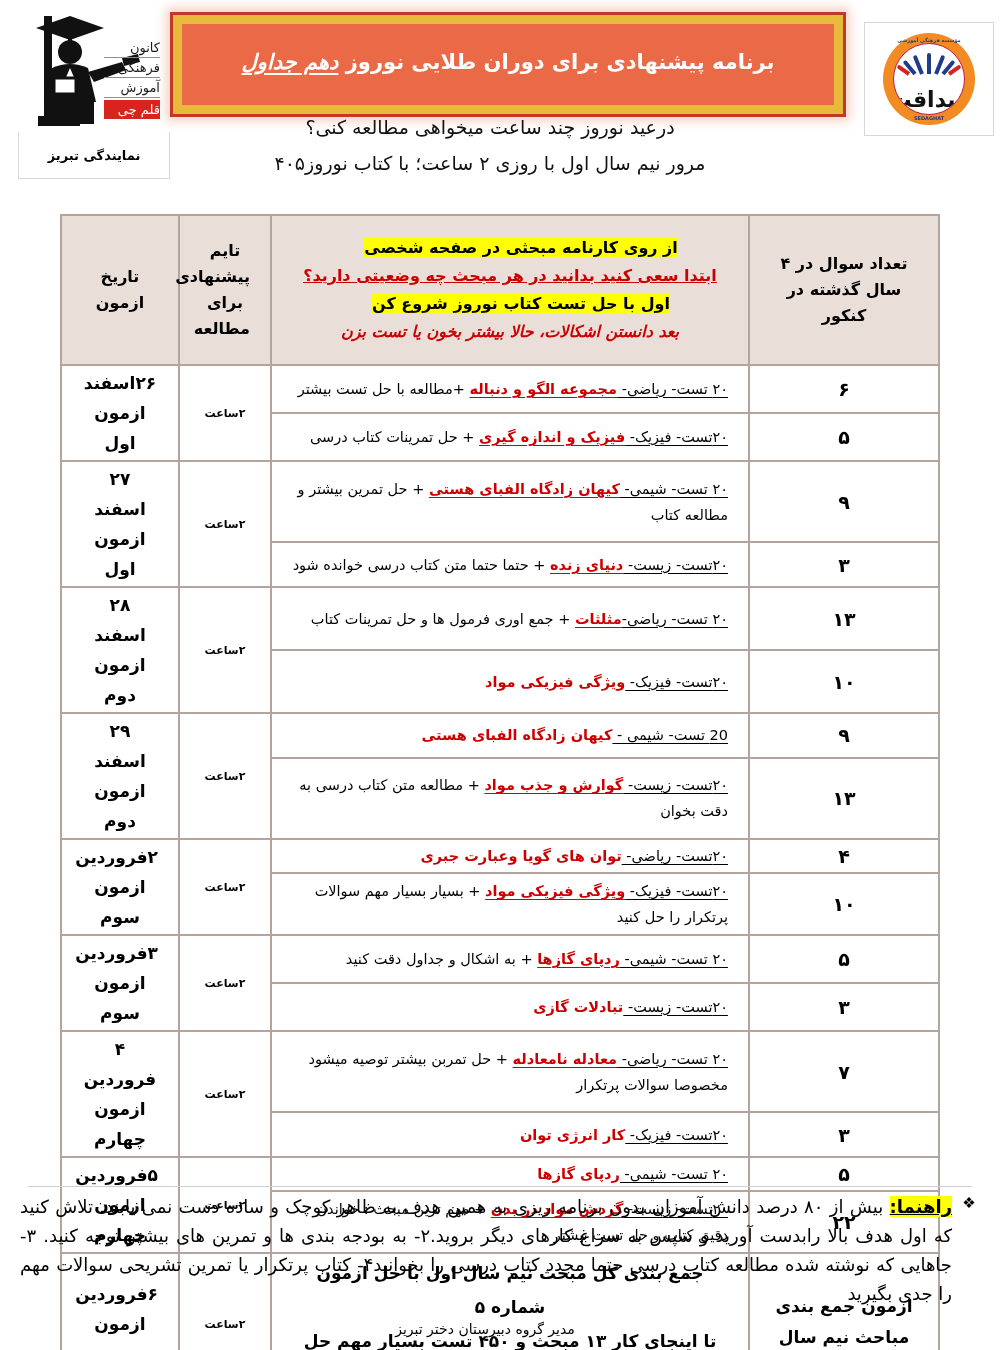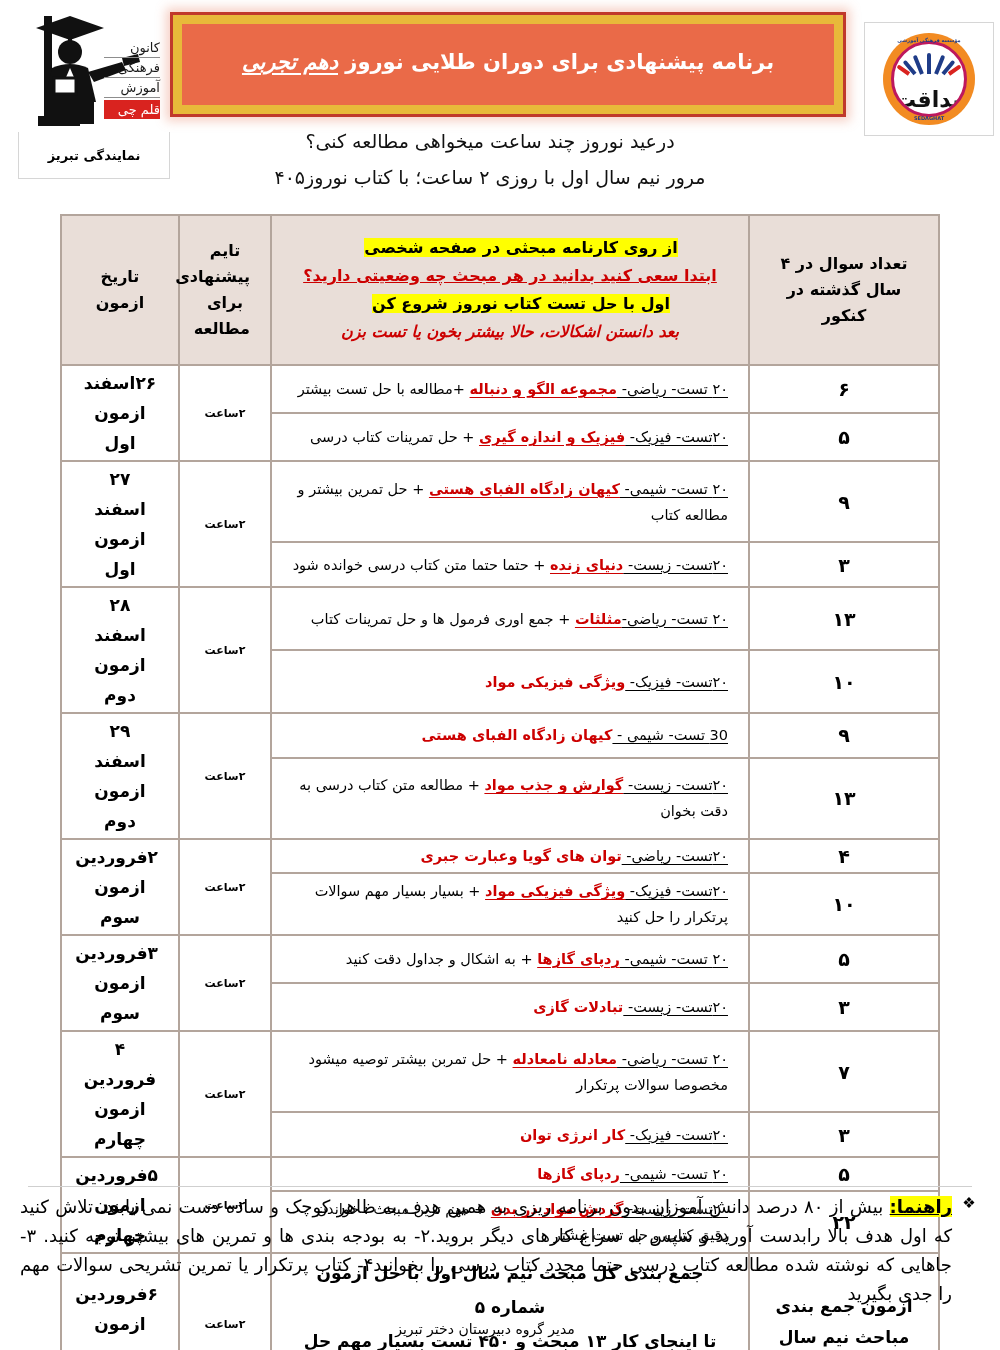--- a/index.html
+++ b/index.html
@@ -134,24 +134,24 @@
     display: flex;
     align-items: center;
     justify-content: center;
     position: relative;
   }
   .badge-inner {
     width: 70px;
     height: 70px;
     border-radius: 50%;
     background: #ffffff;
-    border: 3px solid #be185d;
+    border: 1px solid #be185d;
     display: flex;
     align-items: flex-end;
-    justify-content: flex-end;
+    justify-content: center;
     position: relative;
     overflow: hidden;
   }
   .badge-rays {
     position: absolute;
     top: 8px;
     left: 50%;
     transform: translateX(-50%);
     width: 46px;
     height: 22px;
@@ -180,21 +180,21 @@
     font-weight: bold;
   }
   .badge-top-arc { top: 4px; }
   .badge-bottom-arc { bottom: 4px; }
 
   
   .intro {
     position: absolute;
     right: 0;
     left: 0;
-    top: 130px;
+    top: 116px;
     text-align: center;
     padding-right: 20px;
   }
   .intro p {
     margin: 0 0 14px 0;
     font-size: 19px;
     color: #111111;
   }
 
   
@@ -374,21 +374,21 @@
       <div>کانون</div>
       <div>فرهنگی</div>
       <div>آموزش</div>
       <div class="brand">قلم چی</div>
     </div>
     <div class="kanoon-agency">نمایندگی تبریز</div>
   </div>
 
   <div class="title-banner">
     <div class="title-inner">
-      <div class="title-text"><span>برنامه پیشنهادی برای دوران طلایی نوروز </span><span class="grade">دهم تجربی</span></div>
+      <div class="title-text"><span>برنامه پیشنهادی برای دوران طلایی نوروز </span><span class="grade">دهم جداول</span></div>
     </div>
   </div>
 
   <div class="sedaghat-logo">
     <div class="badge">
       <div class="badge-inner">
         <div class="badge-rays">
           <span style="left:1px;  height:14px; background:#d9231f; transform:rotate(-55deg);"></span>
           <span style="left:7px;  height:17px; background:#1f3c88; transform:rotate(-40deg);"></span>
           <span style="left:14px; height:20px; background:#1f3c88; transform:rotate(-22deg);"></span>
@@ -468,21 +468,21 @@
             <div>۲۸ اسفند</div>
             <div>ازمون دوم</div>
           </td>
         </tr>
         <tr>
           <td class="count-cell">۱۰</td>
           <td class="topic-cell"><span class="subj">۲۰تست- فیزیک- </span><span class="topic-red-plain">ویژگی فیزیکی مواد</span><span></span></td>
         </tr>
         <tr>
           <td class="count-cell">۹</td>
-          <td class="topic-cell"><span class="subj">30 تست- شیمی - </span><span class="topic-red-plain">کیهان زادگاه الفبای هستی</span><span></span></td>
+          <td class="topic-cell"><span class="subj">20 تست- شیمی - </span><span class="topic-red-plain">کیهان زادگاه الفبای هستی</span><span></span></td>
           <td class="time-cell" rowspan="2">۲ساعت</td>
           <td class="date-cell" rowspan="2">
             <div>۲۹ اسفند</div>
             <div>ازمون دوم</div>
           </td>
         </tr>
         <tr>
           <td class="count-cell">۱۳</td>
           <td class="topic-cell"><span class="subj">۲۰تست- زیست- </span><span class="topic-red">گوارش و جذب مواد</span><span> + مطالعه متن کتاب درسی به دقت بخوان</span></td>
         </tr>

